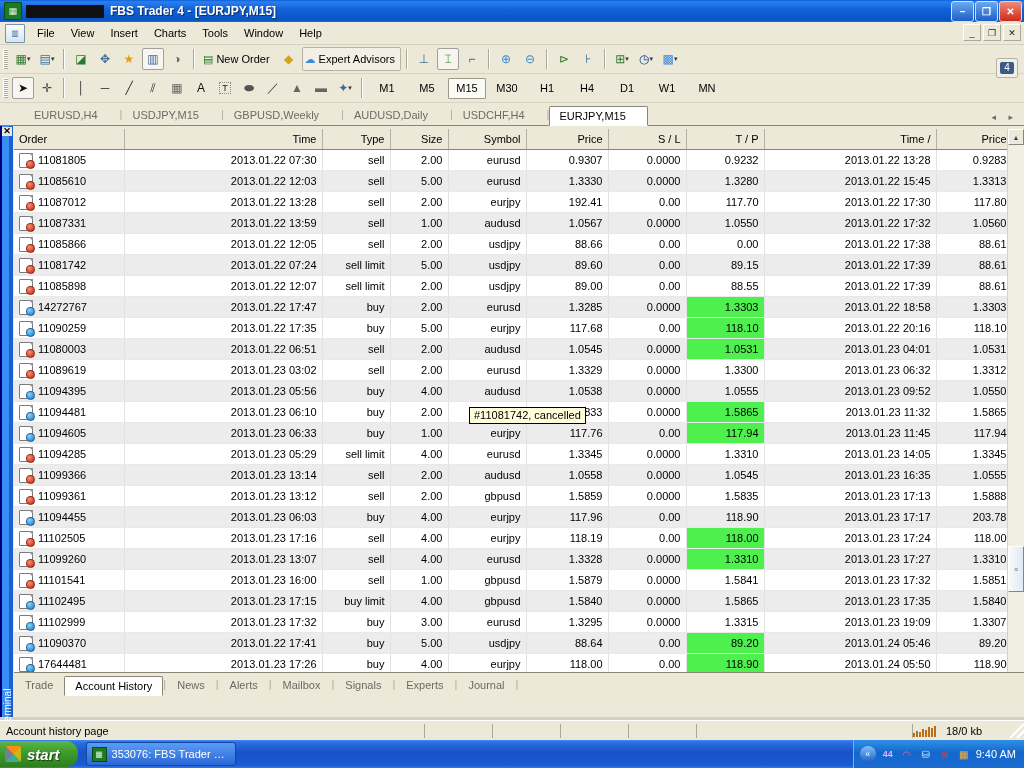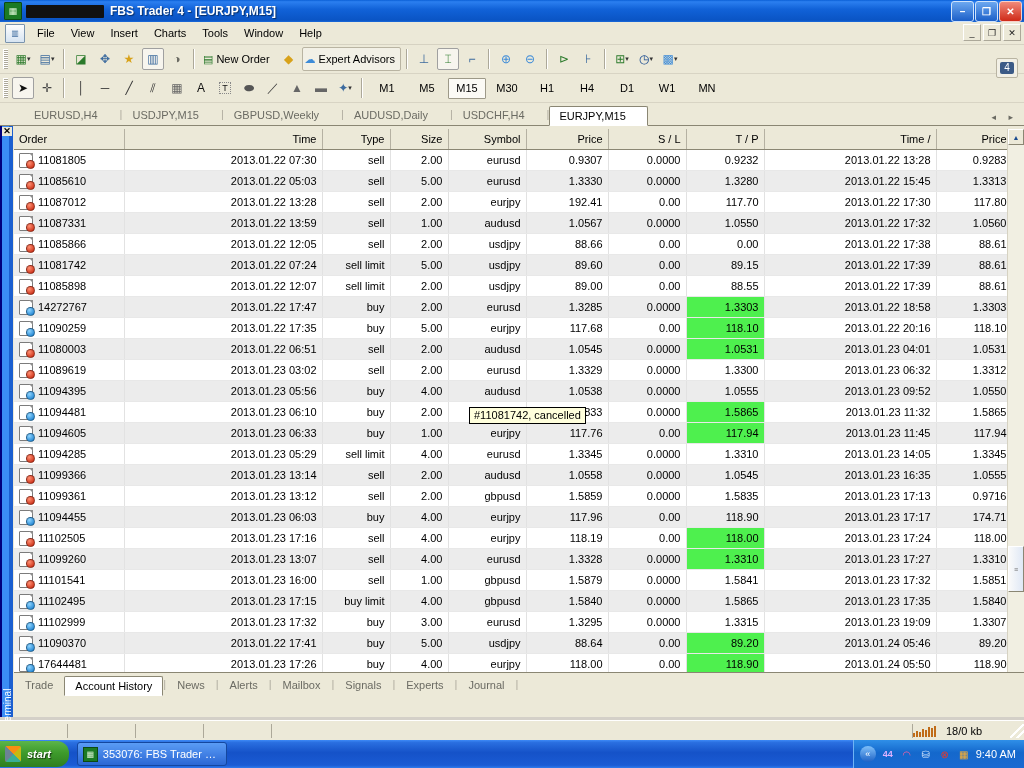--- a/index.html
+++ b/index.html
@@ -200,21 +200,21 @@
   #taskbar{
     position:absolute;left:0;bottom:0;width:1024px;height:28px;
     background:linear-gradient(180deg,#3d8af7 0%,#2a6fe0 9%,#1552c8 45%,#1b5bd4 90%,#2f7aec 100%);
     display:flex;align-items:center;
   }
   #startbtn{
     height:26px;padding:0 18px 0 6px;margin-left:-1px;
     background:linear-gradient(180deg,#5cb54a 0%,#3e9b2c 45%,#2e7e1f 100%);
     border-radius:0 12px 12px 0;
     display:flex;align-items:center;gap:6px;
-    color:#fff;font-weight:bold;font-style:italic;font-size:11px;
+    color:#fff;font-weight:bold;font-style:italic;font-size:15px;
     text-shadow:1px 1px 1px rgba(0,0,0,.6);
   }
   #startflag{
     width:16px;height:16px;border-radius:2px;
     background:
       linear-gradient(135deg,#f05a28 0 50%,#7fba28 50% 100%),
       #fff;
     position:relative;overflow:hidden;
   }
   #startflag::after{
@@ -492,21 +492,21 @@
           </tr>
           <tr class="even">
             <td class="lft">
               <span class="ordcell">
                 <span class="ord-ico">
                   <span class="dot sell"></span>
                 </span>
                 <span>11085610</span>
               </span>
             </td>
-            <td>2013.01.22 05:03</td>
+            <td>2013.01.22 12:03</td>
             <td>sell</td>
             <td>5.00</td>
             <td>eurusd</td>
             <td>1.3330</td>
             <td>0.0000</td>
             <td>1.3280</td>
             <td>2013.01.22 15:45</td>
             <td>1.3313</td>
             <td>0.00</td>
           </tr>
@@ -800,41 +800,41 @@
               </span>
             </td>
             <td>2013.01.23 13:12</td>
             <td>sell</td>
             <td>2.00</td>
             <td>gbpusd</td>
             <td>1.5859</td>
             <td>0.0000</td>
             <td>1.5835</td>
             <td>2013.01.23 17:13</td>
-            <td>0.9716</td>
+            <td>1.5888</td>
             <td>0.00</td>
           </tr>
           <tr class="even">
             <td class="lft">
               <span class="ordcell">
                 <span class="ord-ico">
                   <span class="dot buy"></span>
                 </span>
                 <span>11094455</span>
               </span>
             </td>
             <td>2013.01.23 06:03</td>
             <td>buy</td>
             <td>4.00</td>
             <td>eurjpy</td>
             <td>117.96</td>
             <td>0.00</td>
             <td>118.90</td>
             <td>2013.01.23 17:17</td>
-            <td>174.71</td>
+            <td>203.78</td>
             <td>0.00</td>
           </tr>
           <tr class="odd">
             <td class="lft">
               <span class="ordcell">
                 <span class="ord-ico">
                   <span class="dot sell"></span>
                 </span>
                 <span>11102505</span>
               </span>
@@ -1015,20 +1015,21 @@
     <div class="ttab">Signals</div>
     <span class="ttab-sep">|</span>
     <div class="ttab">Experts</div>
     <span class="ttab-sep">|</span>
     <div class="ttab">Journal</div>
     <span class="ttab-sep">|</span>
   </div>
 </div>
 
 <div id="statusbar">
+  <div class="cell" style="width:412px">Account history page</div>
   <div class="cell" style="width:55px"></div>
   <div class="cell" style="width:55px"></div>
   <div class="cell" style="width:55px"></div>
   <div class="cell" style="width:55px"></div>
   <div class="cell grow"></div>
   <div class="sigbars">
     <i style="height:4px"></i>
       <i style="height:6px"></i>
       <i style="height:5px"></i>
       <i style="height:8px"></i>

